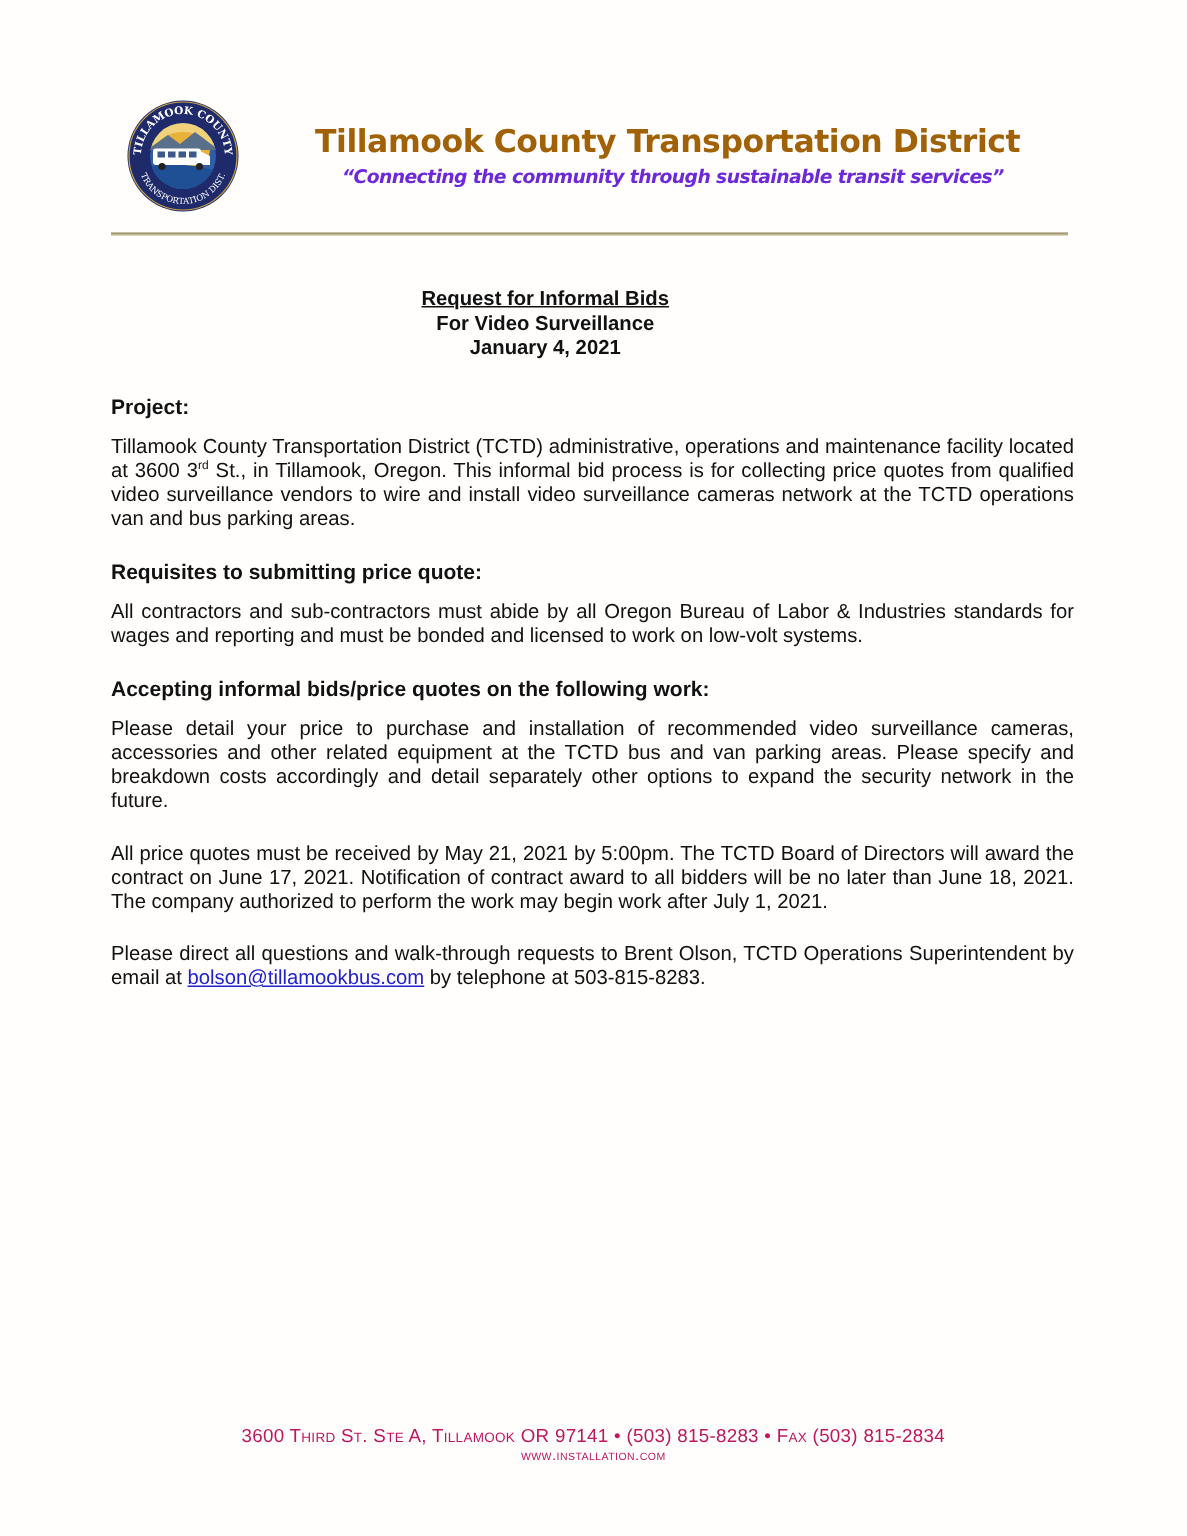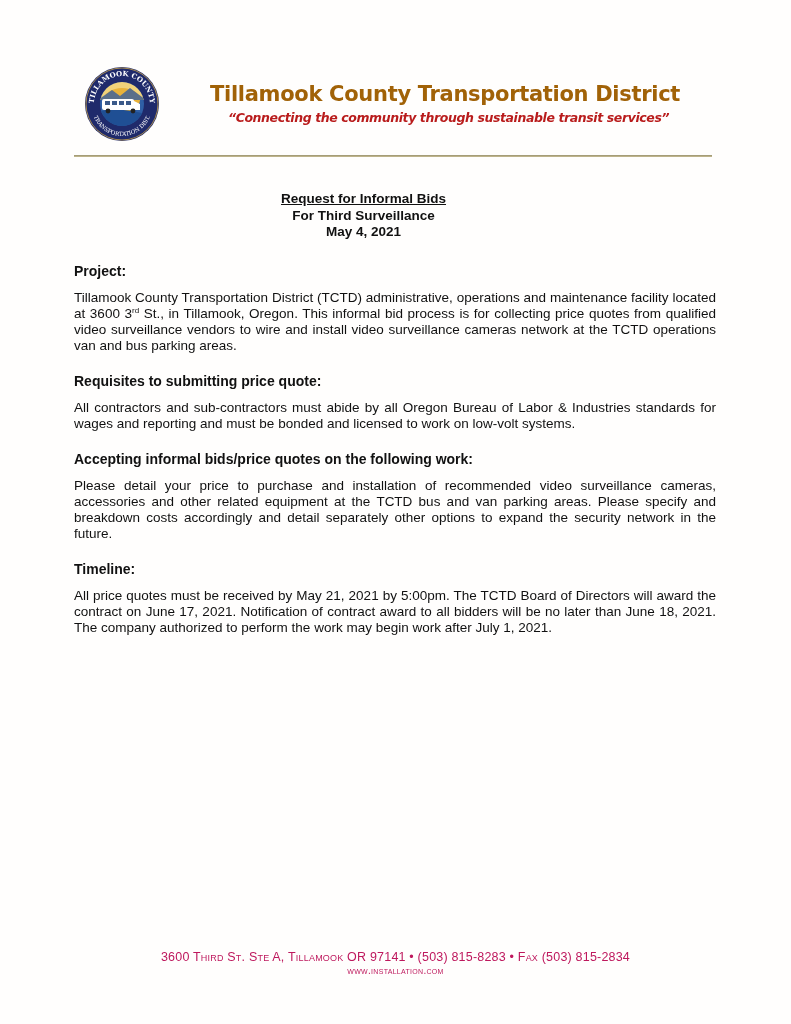--- a/index.html
+++ b/index.html
@@ -1,21 +1,21 @@
 <!DOCTYPE html>
 <html><head>
   <meta charset="utf-8">
   <style>
     * { margin: 0; padding: 0; box-sizing: border-box; }
     html, body { width: 791px; height: 1024px; background: #fffefd; }
     body { position: relative; font-family: "Liberation Sans", sans-serif; color: #111; overflow: hidden; }
 
     .logo { position: absolute; left: 84px; top: 66px; width: 76px; height: 76px; }
     .org-title { position: absolute; left: 210px; top: 82px; font-family: "DejaVu Sans", sans-serif; font-size: 21px; font-weight: bold; color: #a16207; letter-spacing: -0.3px; white-space: nowrap; }
-    .org-tagline { position: absolute; left: 228px; top: 110px; font-family: "DejaVu Sans", sans-serif; font-size: 12.5px; font-style: italic; font-weight: bold; color: #b91c1c; letter-spacing: -0.4px; white-space: nowrap; }
+    .org-tagline { position: absolute; left: 228px; top: 110px; font-family: "DejaVu Sans", sans-serif; font-size: 12.5px; font-style: italic; font-weight: bold; color: #6d28d9; letter-spacing: -0.4px; white-space: nowrap; }
     .header-rule { position: absolute; left: 74px; top: 155px; width: 638px; height: 2px; background: #bdb38a; border-top: 1px solid #a59d78; }
 
     .title-block { position: absolute; left: 0; top: 191px; width: 727px; text-align: center; font-weight: bold; font-size: 13.5px; line-height: 16.5px; }
     .title-block .t1 { text-decoration: underline; display: block; }
     .title-block .t2, .title-block .t3 { display: block; }
 
     .content { position: absolute; left: 74px; top: 263px; width: 642px; font-size: 13.5px; line-height: 16px; }
     .section-heading { font-weight: bold; font-size: 14px; margin-bottom: 11px; }
     .para { text-align: justify; margin-bottom: 19px; }
     .para.tight { }
@@ -61,43 +61,45 @@
     <text font-family="DejaVu Serif, serif" font-size="5.6" fill="#ffffff"><textPath href="#arcBot" startOffset="50%" text-anchor="middle">TRANSPORTATION DIST.</textPath></text>
   </svg>
 </div>
 
 <div class="org-title">Tillamook County Transportation District</div>
 <div class="org-tagline">“Connecting the community through sustainable transit services”</div>
 <div class="header-rule"></div>
 
 <div class="title-block">
   <span class="t1">Request for Informal Bids</span>
-  <span class="t2">For Third Surveillance</span>
-  <span class="t3">May 4, 2021</span>
+  <span class="t2">For Video Surveillance</span>
+  <span class="t3">January 4, 2021</span>
 </div>
 
 <div class="content">
   <div class="section">
     <div class="section-heading">Project:</div>
     <p class="para"><span>Tillamook County Transportation District (TCTD) administrative, operations and maintenance facility located at 3600 3</span><sup>rd</sup><span> St., in Tillamook, Oregon.  This informal bid process is for collecting price quotes from qualified video surveillance vendors to wire and install video surveillance cameras network at the TCTD operations van and bus parking areas.</span></p>
   </div>
 
   <div class="section">
     <div class="section-heading">Requisites to submitting price quote:</div>
     <p class="para">All contractors and sub-contractors must abide by all Oregon Bureau of Labor &amp; Industries standards for wages and reporting and must be bonded and licensed to work on low-volt systems.</p>
   </div>
 
   <div class="section">
     <div class="section-heading">Accepting informal bids/price quotes on the following work:</div>
     <p class="para">Please detail your price to purchase and installation of recommended video surveillance cameras, accessories and other related equipment at the TCTD bus and van parking areas. Please specify and breakdown costs accordingly and detail separately other options to expand the security network in the future.</p>
   </div>
 
   <div class="section">
-    <div class="section-heading">Timeline:</div>
     <p class="para tight">All price quotes must be received by May 21, 2021 by 5:00pm.  The TCTD Board of Directors will award the contract on June 17, 2021.  Notification of contract award to all bidders will be no later than June 18, 2021. The company authorized to perform the work may begin work after July 1, 2021.</p>
   </div>
 
+  <div class="section">
+    <p class="para"><span>Please direct all questions and walk-through requests to Brent Olson, TCTD Operations Superintendent by email at </span><a class="email-link">bolson@tillamookbus.com</a><span> by telephone at 503-815-8283.</span></p>
+  </div>
 </div>
 
 <div class="footer">
   <div class="addr">3600 Third St. Ste A, Tillamook OR 97141 • (503) 815-8283 • Fax (503) 815-2834</div>
   <div class="web">www.installation.com</div>
 </div>
 
 </body></html>

